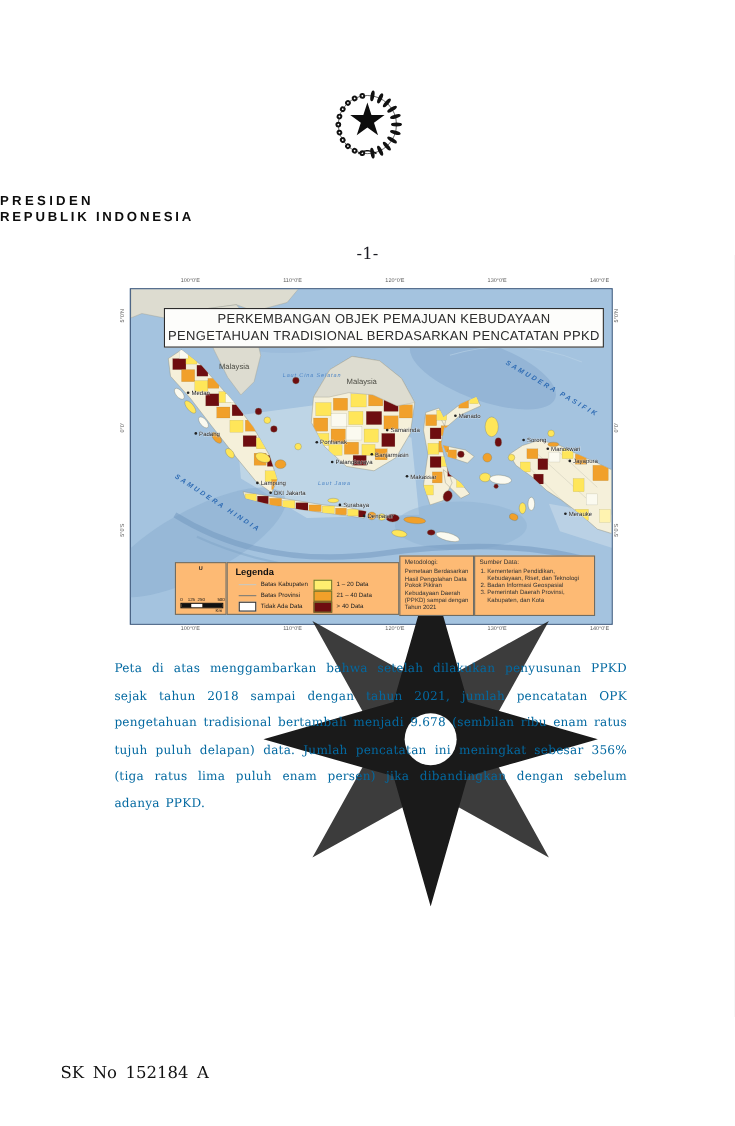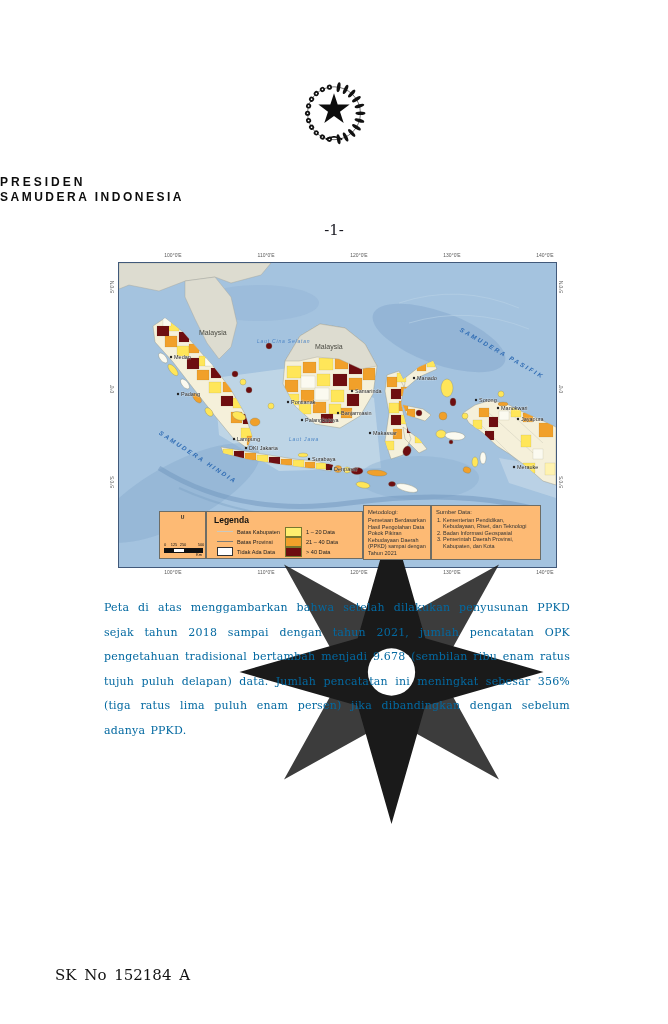--- a/index.html
+++ b/index.html
@@ -145,21 +145,21 @@
         <g transform="rotate(260)">
             <circle cx="45" r="4.4" fill="#111"></circle>
             <circle cx="45" r="1.4" fill="#fff"></circle>
           </g>
       </g>
       <path d="M-14,44 Q0,36 14,45 M14,44 Q0,36 -14,45" fill="none" stroke="#111" stroke-width="2"></path>
     </g>
     <polygon fill="#0d0d0d" points="80,22 86.3,41.3 106.6,41.3 90.2,53.3 96.5,72.7 80,60.7 63.5,72.7 69.8,53.3 53.4,41.3 73.7,41.3"></polygon>
   </svg>
   <div class="org org1">PRESIDEN</div>
-  <div class="org org2">SAMUDERA  INDONESIA</div>
+  <div class="org org2">REPUBLIK  INDONESIA</div>
   <div class="pageno">-1-</div>
 
   <div class="figure">
     <div id="ticks">
         <span class="tick tick-h" style="left: 65px; top: 2px;">100°0'E</span>
         <span class="tick tick-h" style="left: 65px; top: 319px;">100°0'E</span>
         <span class="tick tick-h" style="left: 158px; top: 2px;">110°0'E</span>
         <span class="tick tick-h" style="left: 158px; top: 319px;">110°0'E</span>
         <span class="tick tick-h" style="left: 251px; top: 2px;">120°0'E</span>
         <span class="tick tick-h" style="left: 251px; top: 319px;">120°0'E</span>
@@ -385,20 +385,24 @@
             <text x="360" y="139" class="lbl-city">Sorong</text>
             <circle cx="379" cy="145" r="1.2" fill="#222"></circle>
             <text x="382" y="147" class="lbl-city">Manokwari</text>
             <circle cx="399" cy="156" r="1.2" fill="#222"></circle>
             <text x="402" y="158" class="lbl-city">Jayapura</text>
             <circle cx="395" cy="204" r="1.2" fill="#222"></circle>
             <text x="398" y="206" class="lbl-city">Merauke</text>
           </g>
       </svg>
 
+      <div class="map-title">
+        <div>PERKEMBANGAN OBJEK PEMAJUAN KEBUDAYAAN</div>
+        <div>PENGETAHUAN TRADISIONAL BERDASARKAN PENCATATAN PPKD</div>
+      </div>
 
       <div class="lg-box box-compass">
         <div class="compass-u">U</div>
         <svg class="compass-svg" width="19" height="19" viewBox="0 0 18 18">
           <polygon points="9,0 11,7 18,9 11,11 9,18 7,11 0,9 7,7" fill="#1a1a1a" transform="rotate(45 9 9)" opacity="0.85"></polygon>
           <polygon points="9,0 11,7 18,9 11,11 9,18 7,11 0,9 7,7" fill="#1a1a1a"></polygon>
           <circle cx="9" cy="9" r="1.4" fill="#fff"></circle>
         </svg>
         <div class="scalebar">
           <span class="sb-l s0">0</span>

